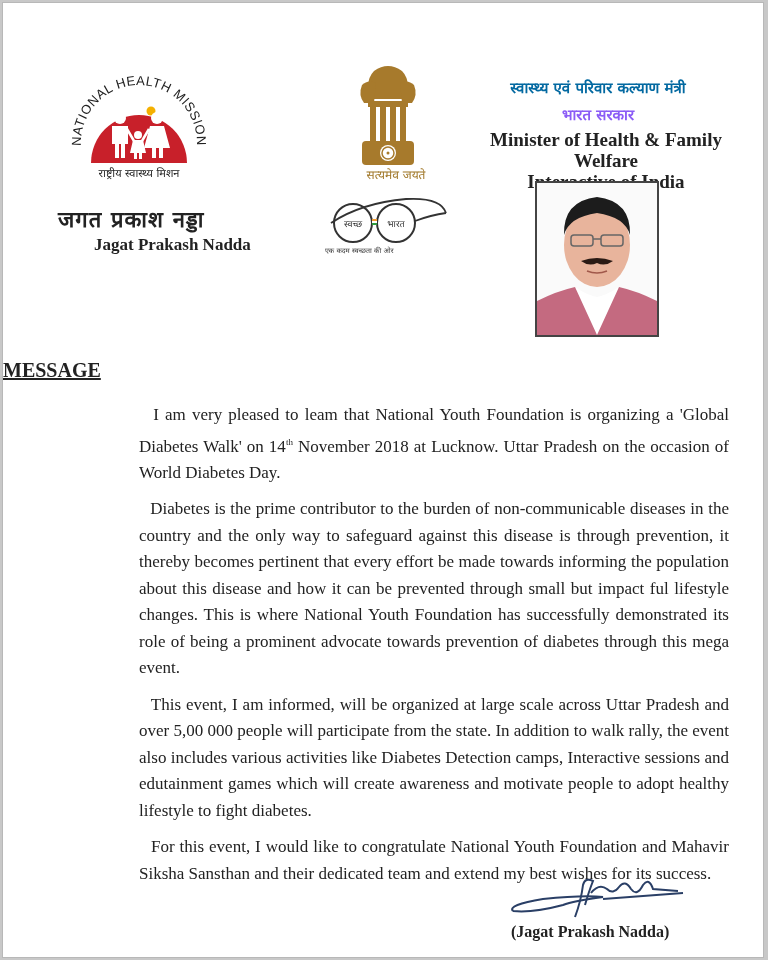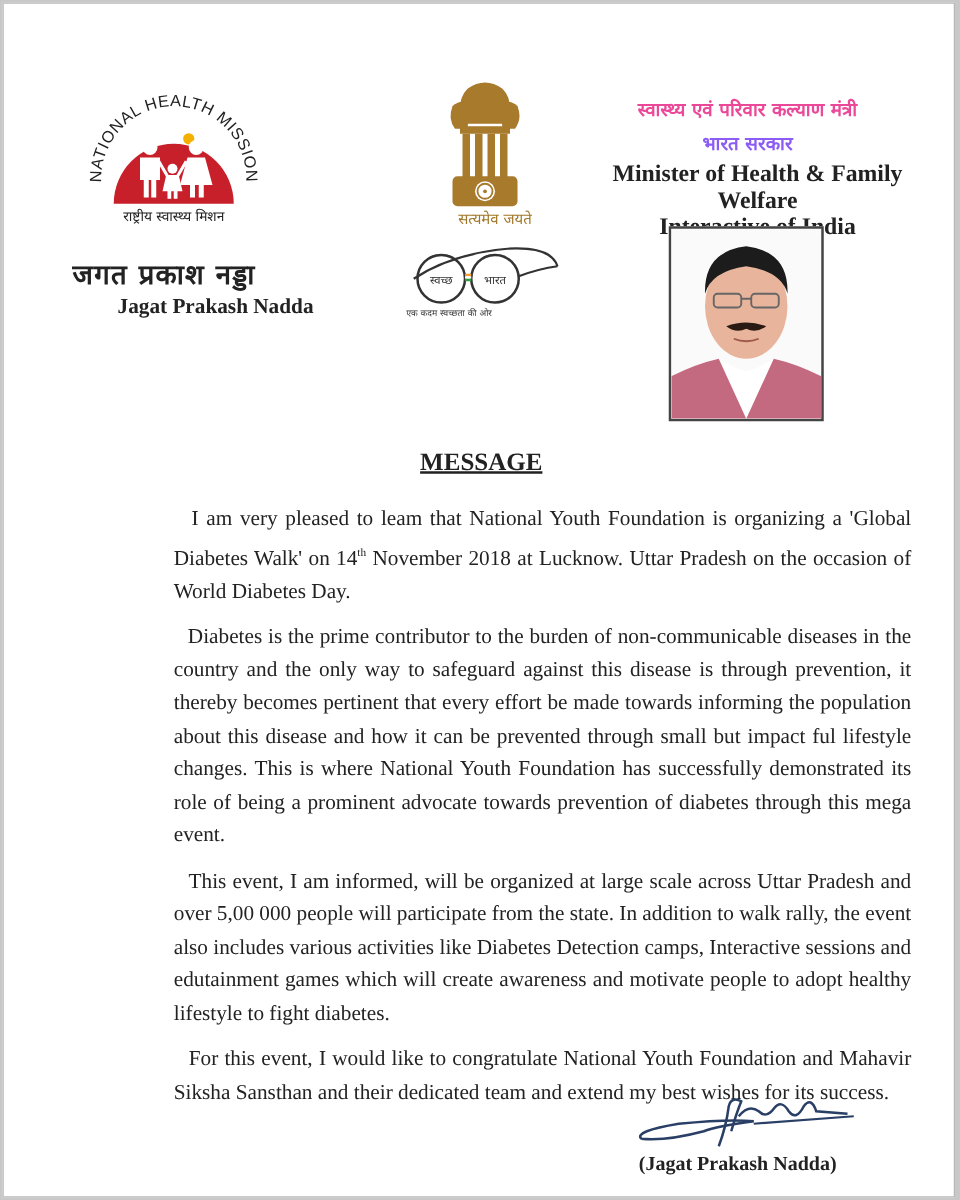--- a/index.html
+++ b/index.html
@@ -18,29 +18,29 @@
   .hindi-name { left: 55px; top: 200px; font-family: "DejaVu Sans", sans-serif; font-size: 22px; font-weight: bold; color: #222; letter-spacing: 1px; }
   .eng-name { left: 55px; top: 232px; font-size: 17px; font-weight: bold; color: #222; margin-left: 36px; }
 
   
   .emblem { left: 345px; top: 58px; width: 80px; height: 110px; }
   .emblem-motto { left: 348px; top: 163px; width: 90px; text-align: center; font-family: "DejaVu Sans", sans-serif; font-size: 12px; color: #a07728; }
   .swachh { left: 318px; top: 190px; width: 135px; height: 65px; }
 
   
   .min-block { left: 466px; top: 72px; width: 258px; text-align: center; }
-  .min-hindi1 { font-family: "DejaVu Sans", sans-serif; font-size: 15px; font-weight: bold; color: #ec4899; line-height: 26px; }
+  .min-hindi1 { font-family: "DejaVu Sans", sans-serif; font-size: 15px; font-weight: bold; color: #0369a1; line-height: 26px; }
   .min-hindi2 { font-family: "DejaVu Sans", sans-serif; font-size: 15px; font-weight: bold; color: #8b5cf6; line-height: 28px; }
   .min-eng { font-size: 19px; font-weight: bold; color: #222; line-height: 21px; margin-left: 16px; }
 
   
   .photo { left: 532px; top: 178px; width: 124px; height: 156px; border: 2px solid #444; box-sizing: border-box; background: #fbfbfb; overflow: hidden; }
 
   
-  .msg-title { left: 0; top: 356px; width: 764px; text-align: center; font-size: 20px; font-weight: bold; text-decoration: underline; color: #222; }
+  .msg-title { left: 0; top: 356px; width: 764px; font-size: 20px; font-weight: bold; text-decoration: underline; color: #222; }
   .body-text { left: 99px; top: 399px; width: 590px; font-size: 17px; line-height: 26.5px; color: #222; text-align: justify; margin-left: 37px; }
   .body-text p { margin: 0 0 10px 0; text-indent: 2px; }
   .body-text sup { font-size: 9px; }
 
   .signature { left: 500px; top: 868px; width: 185px; height: 50px; }
   .sig-name { left: 508px; top: 920px; font-size: 16px; font-weight: bold; color: #222; }
 </style>
 </head>
 <body>
 

